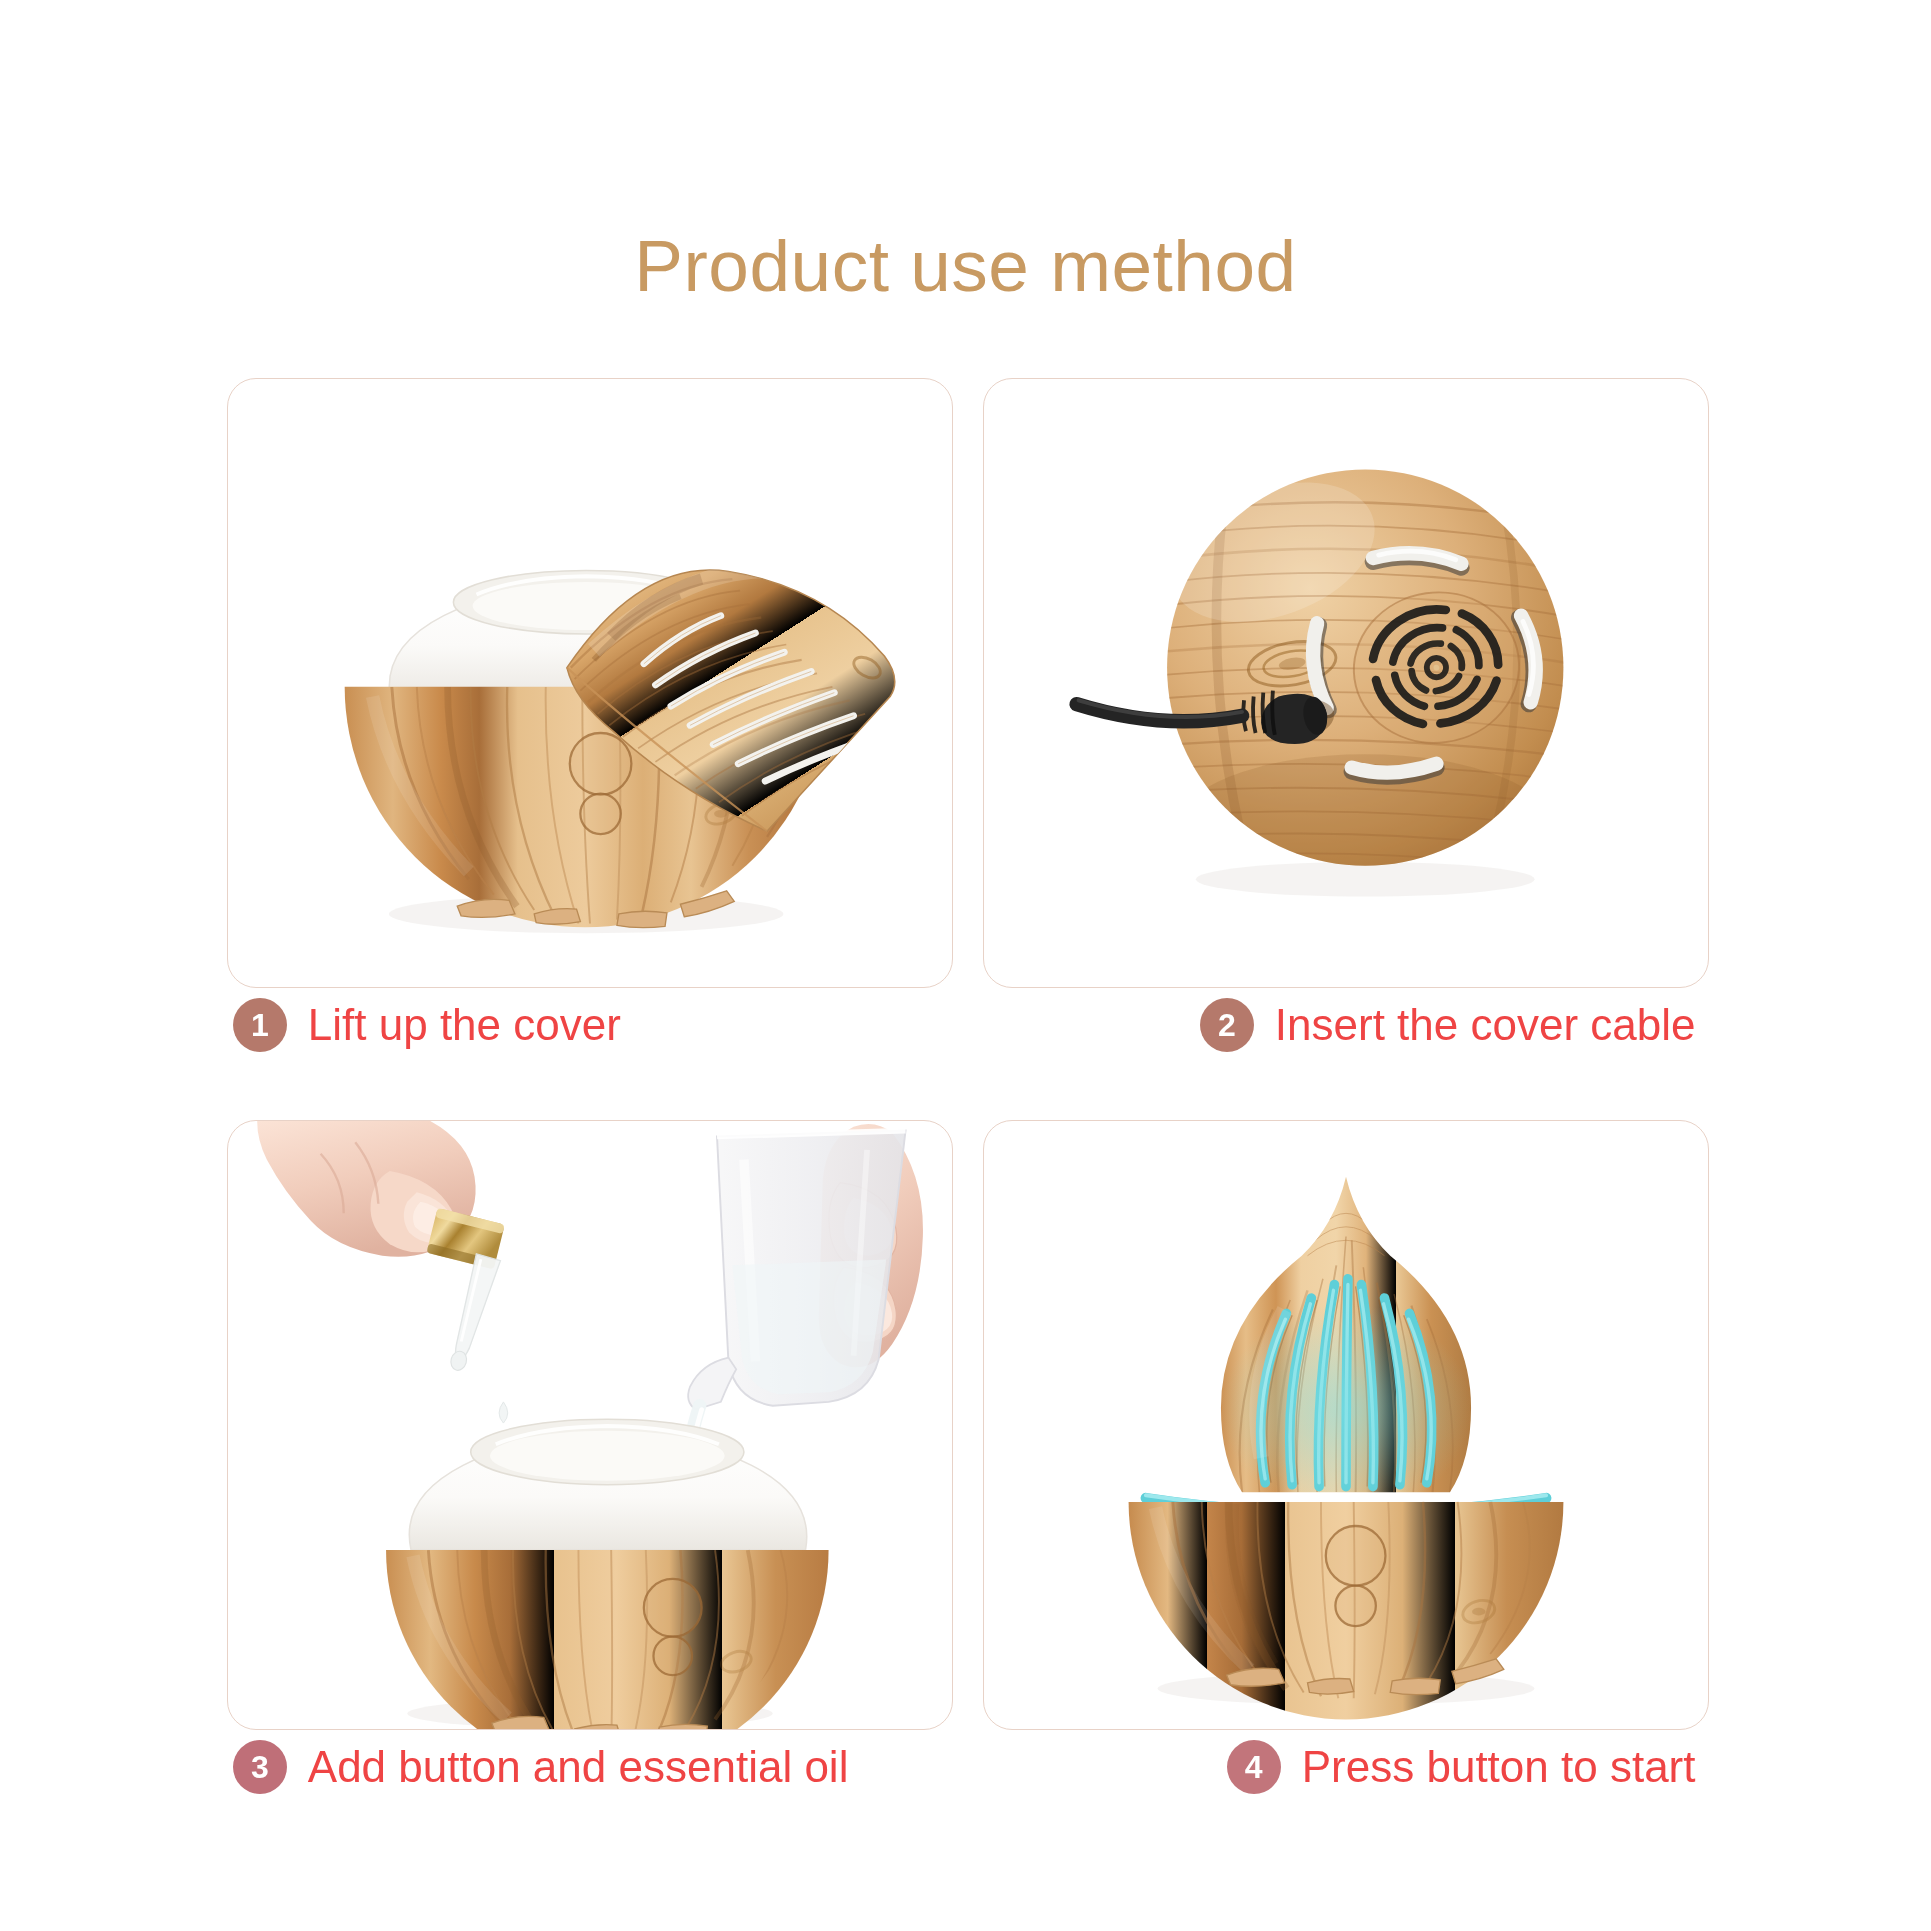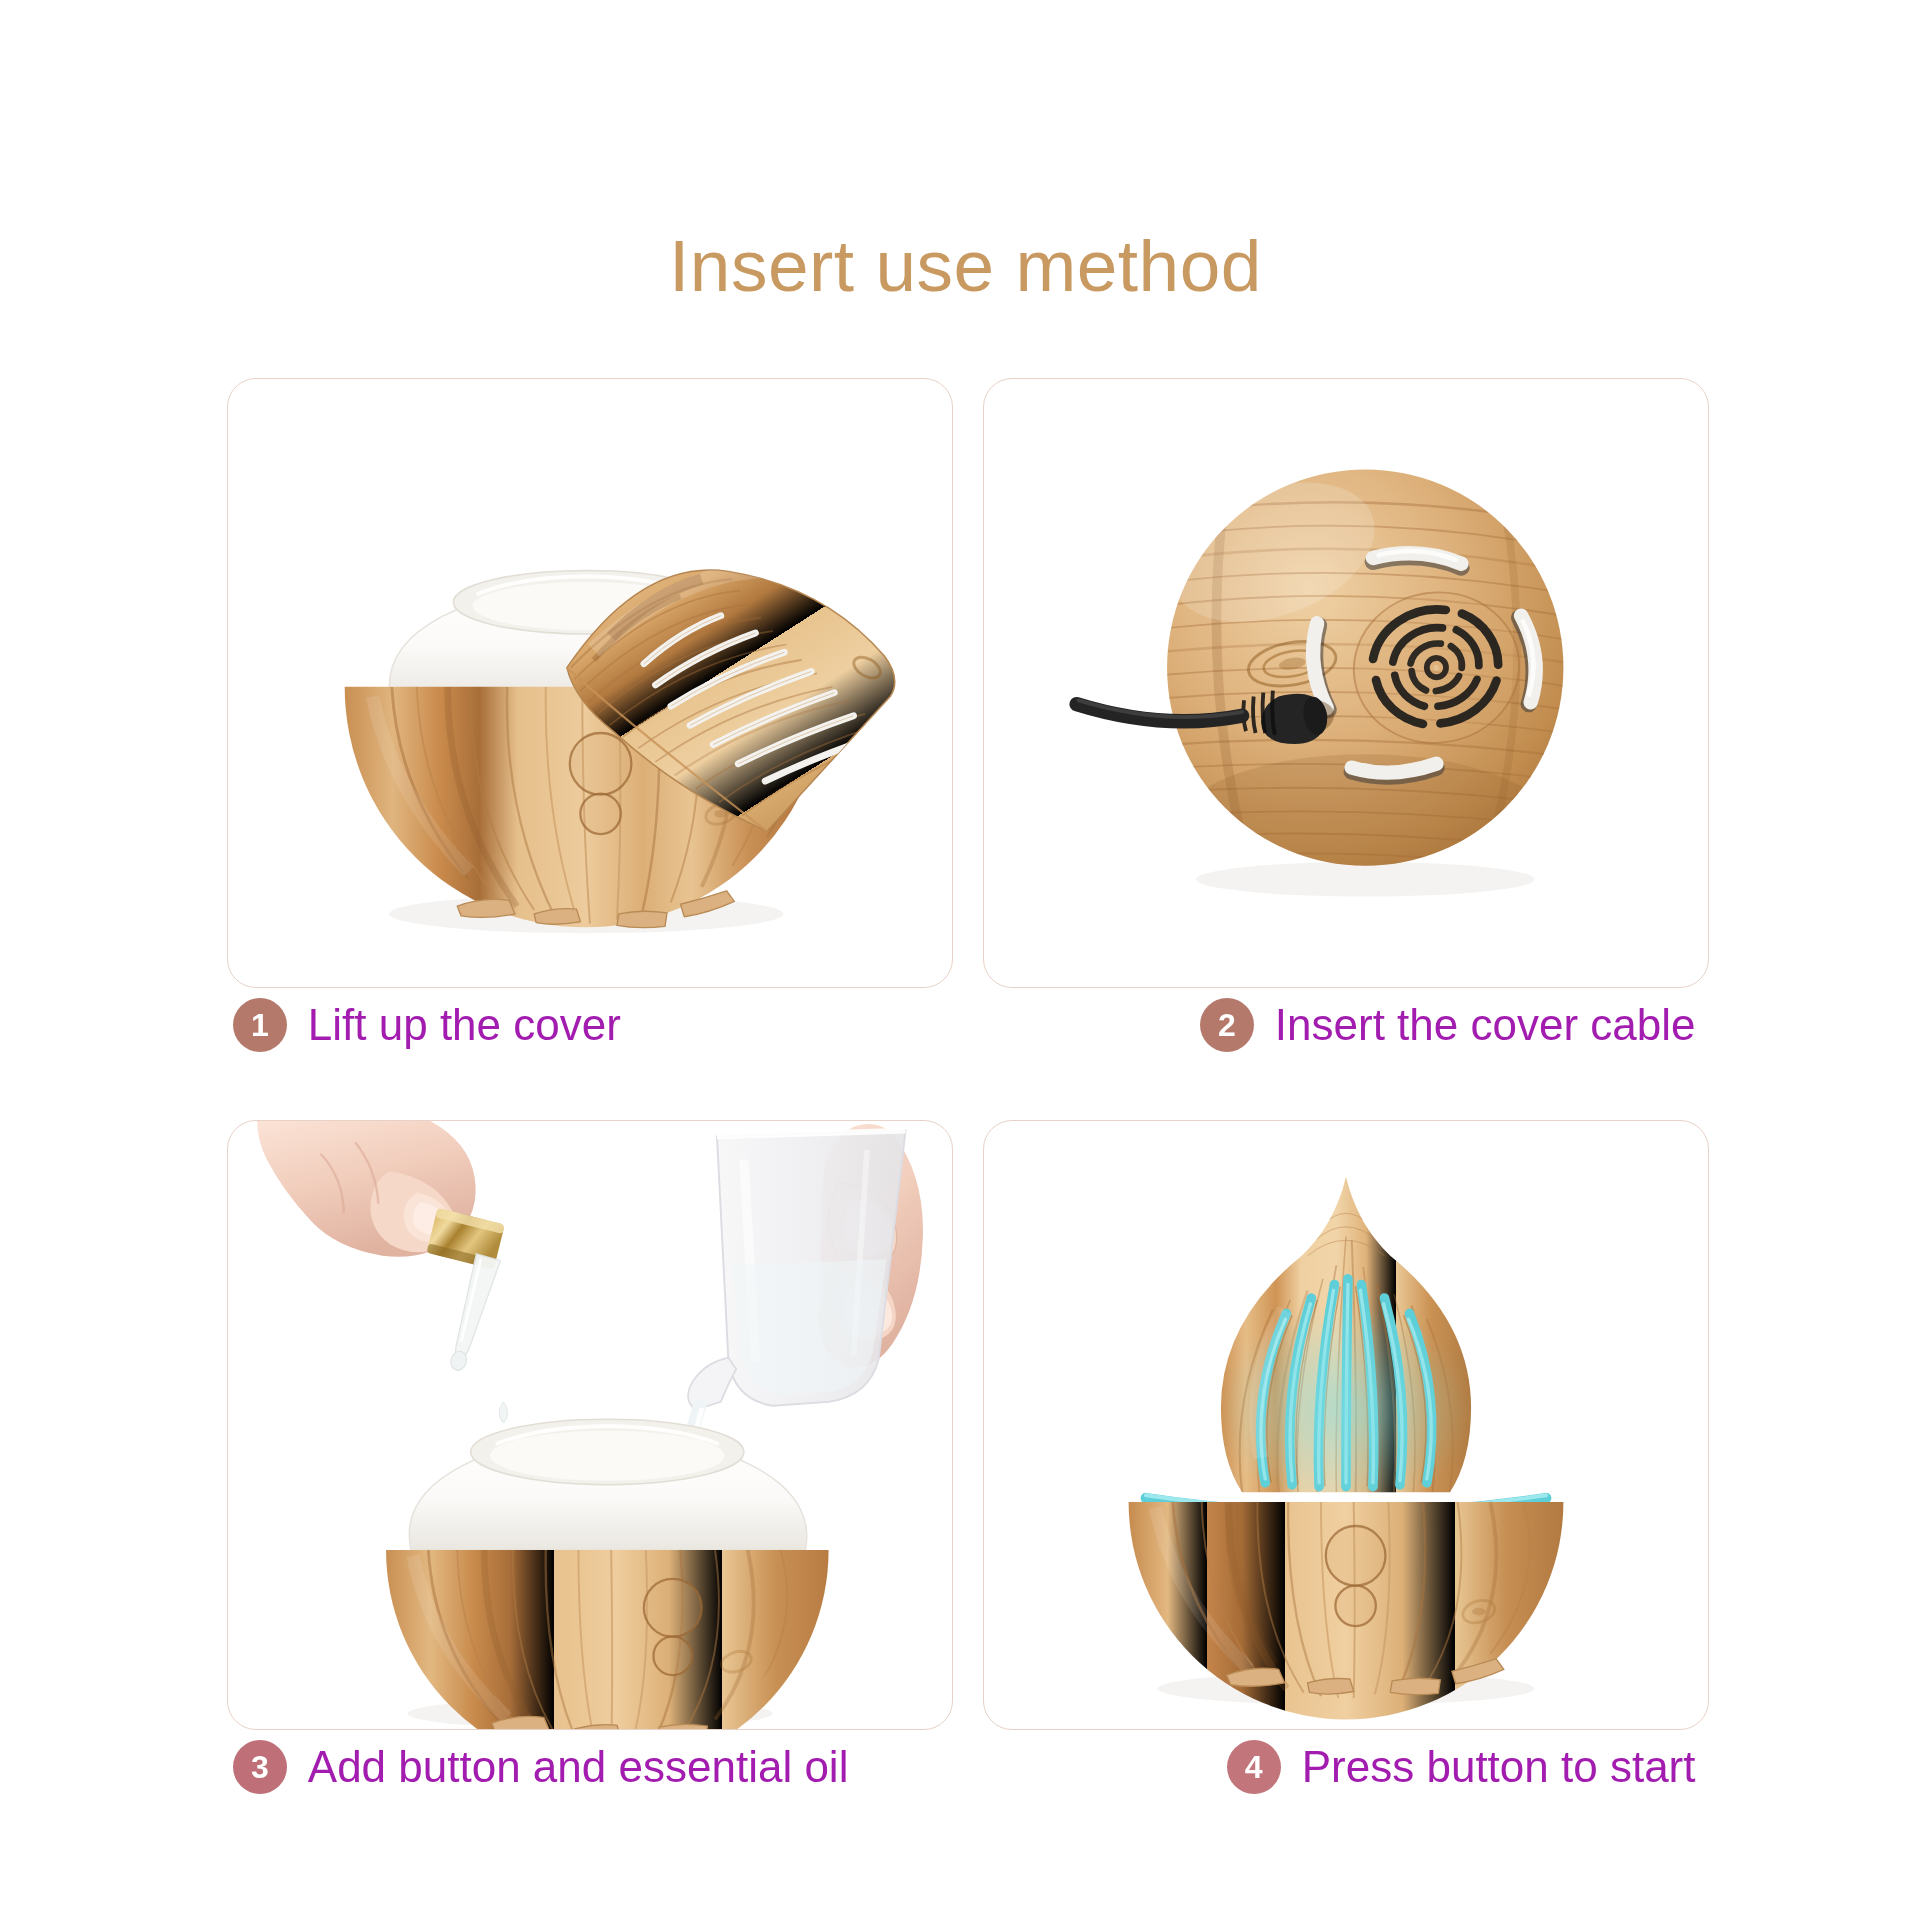--- a/index.html
+++ b/index.html
@@ -57,39 +57,39 @@
     width: 54px; height: 54px;
     border-radius: 50%;
     display: flex; align-items: center; justify-content: center;
     color: #ffffff;
     font-size: 32px;
     font-weight: 700;
     flex: 0 0 auto;
   }
   .caption-text {
     font-size: 44px;
-    color: #a21caf;
+    color: #ef4444;
     font-weight: 400;
     white-space: nowrap;
   }
   .cap-right { left: auto; right: 13.5px; }
 
   
   .art { position: absolute; inset: 0; }
   .art svg { width: 100%; height: 100%; display: block; }
 
   
   .shadow-e { fill: #ece9e7; opacity: .55; }
 </style>
 </head>
 <body>
 
 <div class="page">
 
-  <div class="title">Insert use method</div>
+  <div class="title">Product use method</div>
 
   <div class="grid">
 
     <div class="cell">
       <div class="panel">
         <div class="art">
           <svg viewBox="0 0 752 632" preserveAspectRatio="xMidYMid meet">
             <defs>
               <linearGradient id="woodH1" x1="0" y1="0" x2="1" y2="0">
                 <stop offset="0" stop-color="#c98f52"></stop>

